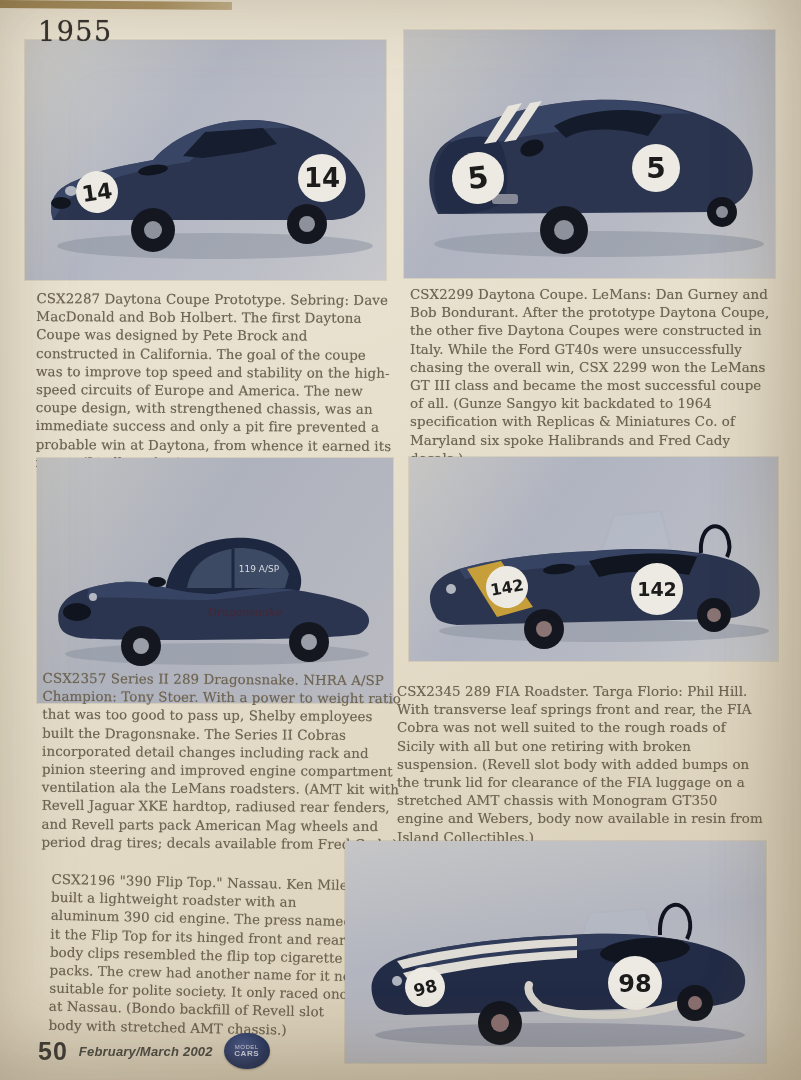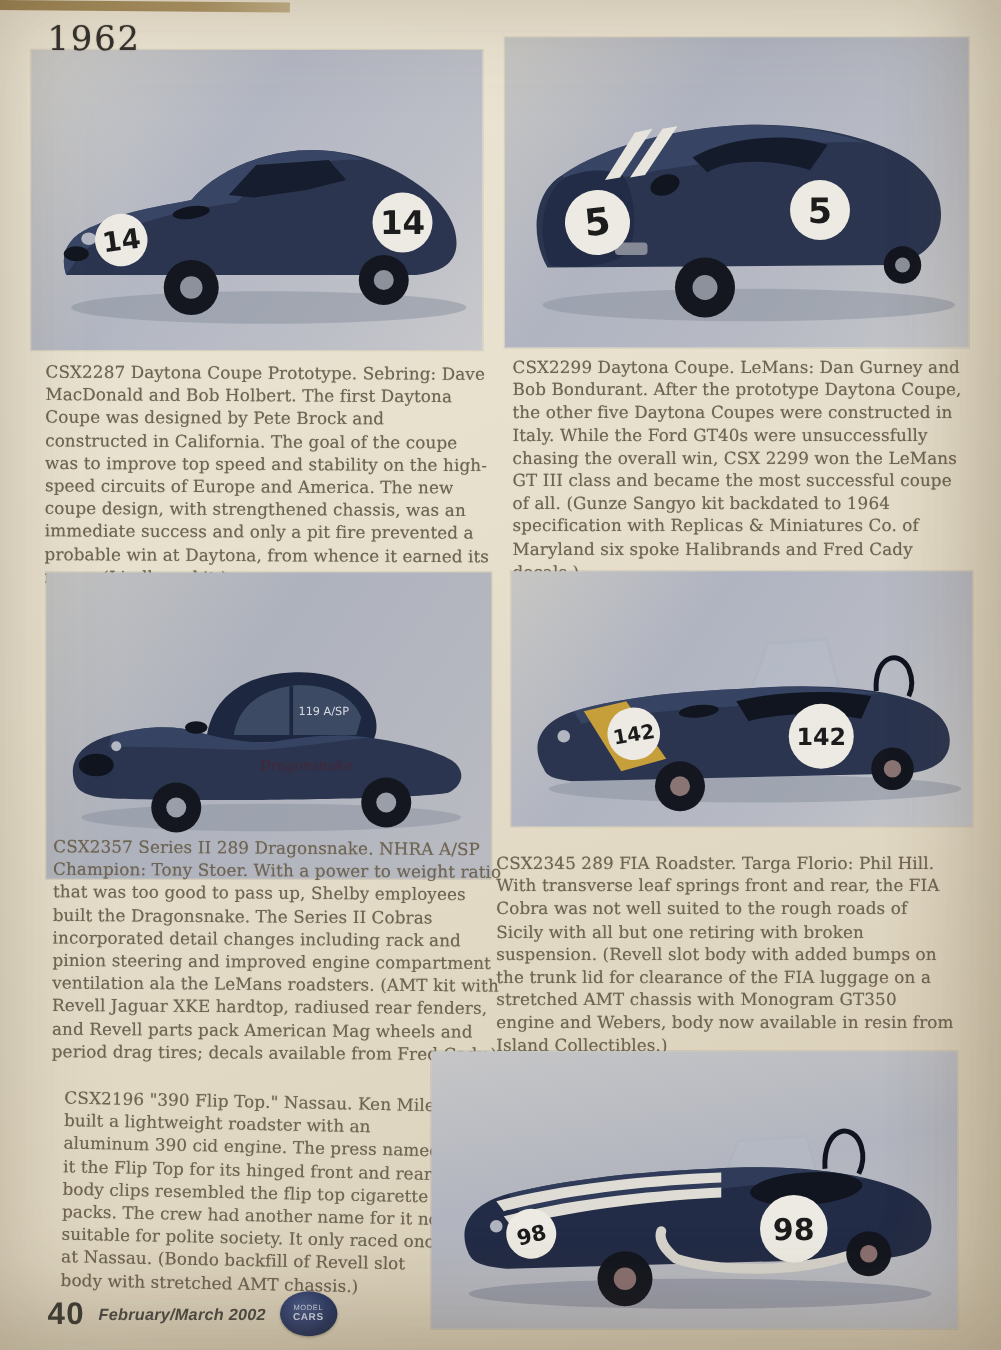--- a/index.html
+++ b/index.html
@@ -80,21 +80,21 @@
       <g transform="rotate(-8 72 152)">
         <circle cx="72" cy="152" r="21" fill="#eceae2"></circle>
         <text class="roundel-num" x="72" y="160" font-size="22" text-anchor="middle">14</text>
       </g>
       <g>
         <circle cx="297" cy="138" r="24" fill="#eceae2"></circle>
         <text class="roundel-num" x="297" y="147" font-size="26" text-anchor="middle">14</text>
       </g>
     </svg>
   </div>
-  <div class="year-heading">1962</div>
+  <div class="year-heading">1955</div>
 
   <div class="photo" style="left:404px;top:30px;width:371px;height:248px;">
     <svg viewBox="0 0 371 248">
       <ellipse cx="195" cy="214" rx="165" ry="13" fill="#8d93a1" opacity=".55"></ellipse>
       <path d="M34,184 C20,160 22,124 46,110 C80,86 140,72 190,70 C240,68 290,78 320,96 C342,110 352,130 348,150 C344,168 330,178 310,182 Z" fill="#2b3550"></path>
       <path d="M46,110 C80,86 140,72 190,70 C225,69 260,74 288,84 C250,82 200,88 170,100 C130,104 80,112 52,126 Z" fill="#3c4a6a" opacity=".75"></path>
       <path d="M36,182 C26,160 28,126 48,112 C62,106 80,104 94,110 C104,124 106,150 100,170 C90,182 60,186 36,182 Z" fill="#222c46"></path>
       <path d="M104,76 L118,73 L92,112 L80,114 Z" fill="#e6e4dc"></path>
       <path d="M126,73 L138,71 L112,110 L100,112 Z" fill="#e6e4dc"></path>
       <path d="M150,96 C180,78 230,76 258,86 L244,106 C210,96 176,98 162,108 Z" fill="#141b2b"></path>
@@ -202,21 +202,21 @@
         <text class="roundel-num" x="80" y="153" font-size="17" text-anchor="middle">98</text>
       </g>
       <g>
         <circle cx="290" cy="142" r="27" fill="#eceae2"></circle>
         <text class="roundel-num" x="290" y="151" font-size="24" text-anchor="middle">98</text>
       </g>
     </svg>
   </div>
 
   <div class="footer">
-    <span class="page-number">40</span>
+    <span class="page-number">50</span>
     <span class="issue-date">February/March 2002</span>
     <span class="logo">
       <span class="l1">MODEL</span>
       <span class="l2">CARS</span>
     </span>
   </div>
 
 </div>
 
 </body></html>

